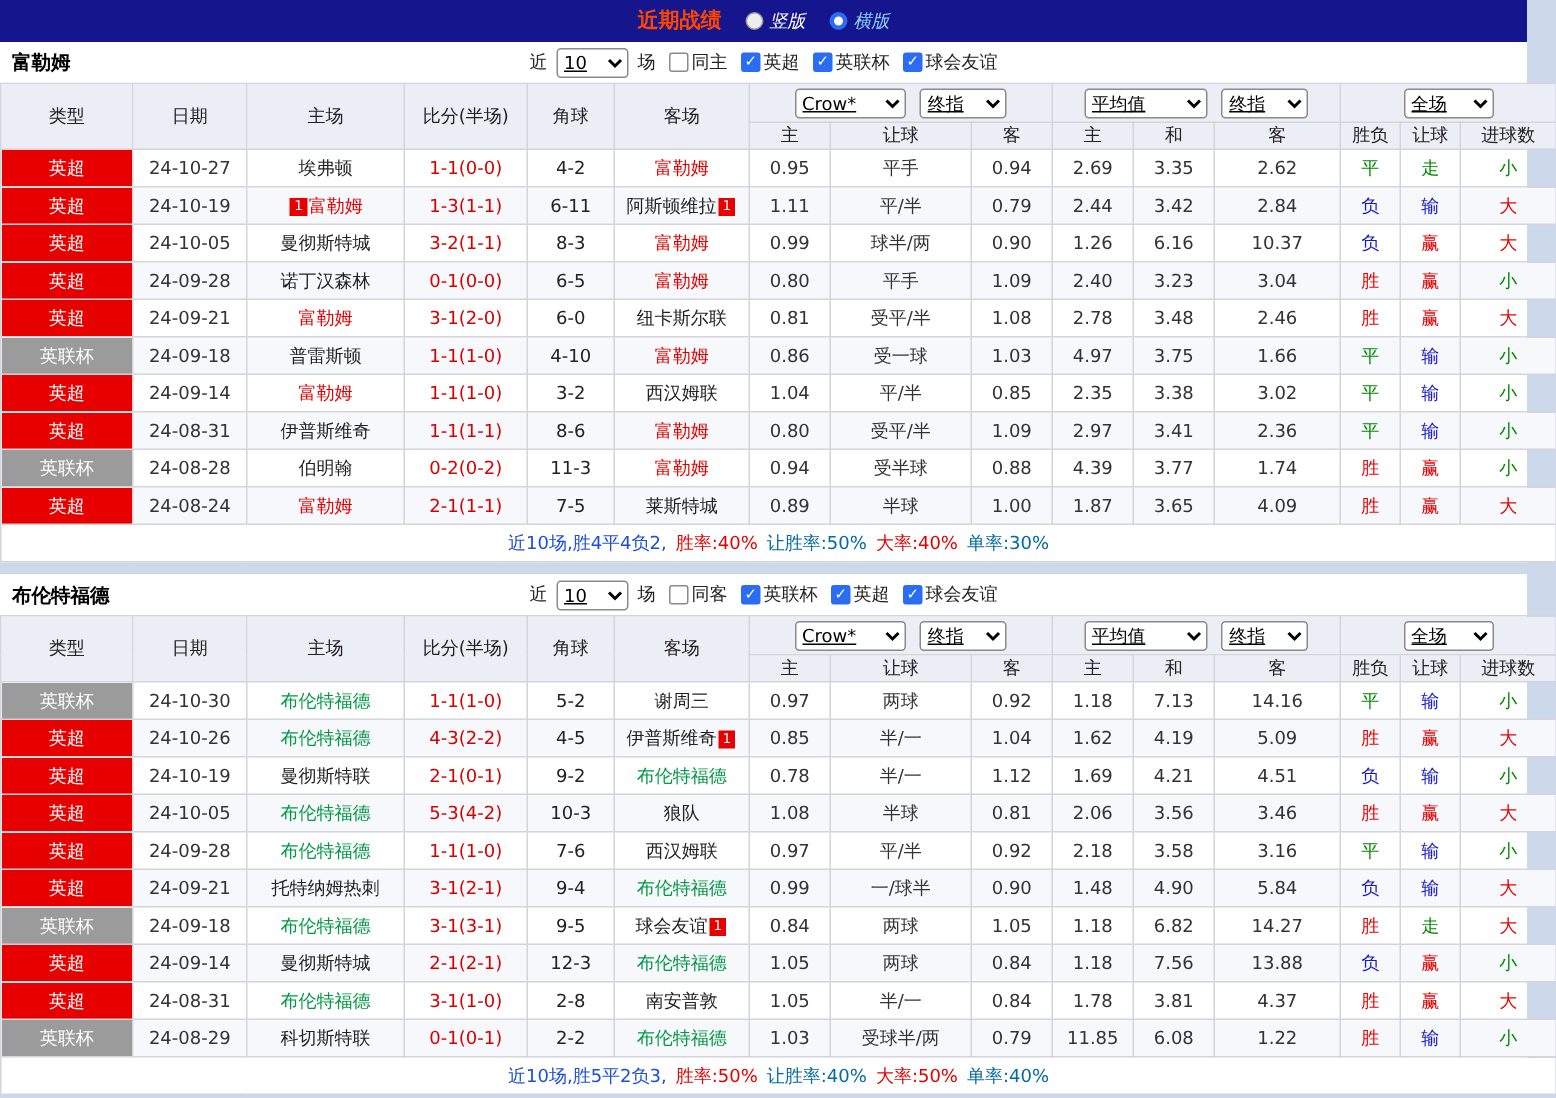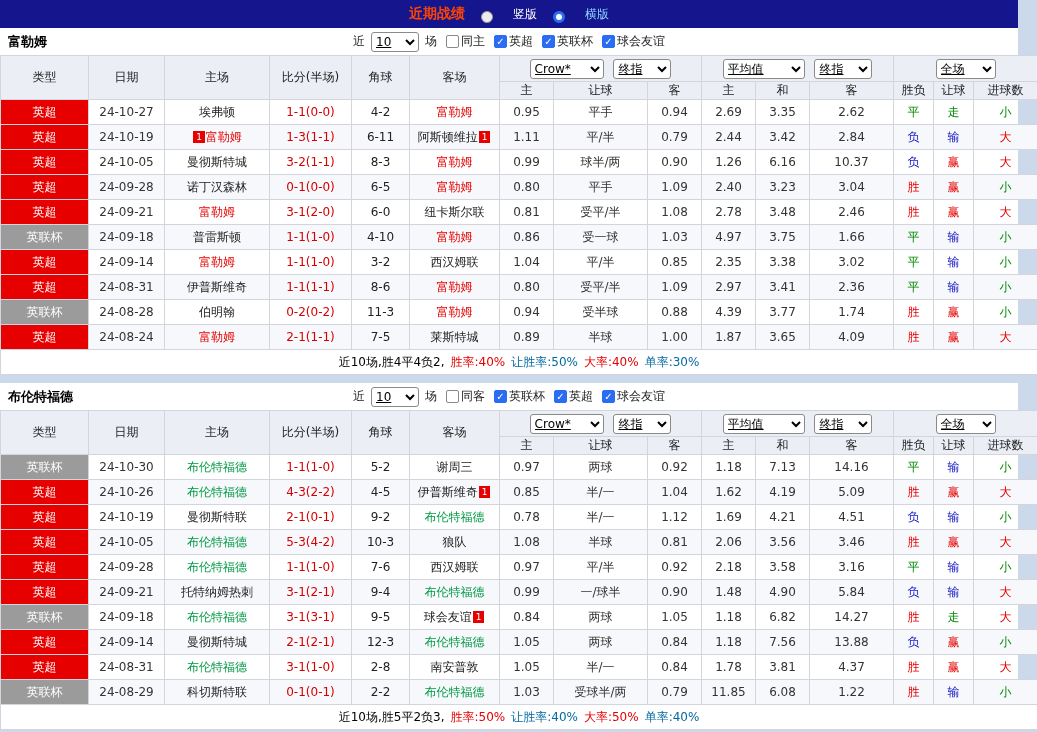--- a/index.html
+++ b/index.html
@@ -15,21 +15,21 @@
   
   .topbar {
     height: 28px;
     background: #15158e;
     display: flex;
     align-items: center;
     justify-content: center;
     gap: 16px;
   }
   .topbar-title { color: #ff4400; font-weight: bold; font-size: 14px; }
-  .radio-item { display: inline-flex; align-items: flex-end; gap: 20px; cursor: pointer; }
+  .radio-item { display: inline-flex; align-items: center; gap: 4px; cursor: pointer; font-style: italic; }
   .rlabel { color: #ffffff; font-size: 12px; }
   .rlabel.on { color: #8fd3ff; }
   .radio {
     width: 12px; height: 12px; border-radius: 50%;
     background: #ededed; border: 1px solid #999; display: inline-block;
   }
   .radio.on { background: #ffffff; border: 3.5px solid #2a6df3; }
 
   
   .section { background: #ffffff; }
@@ -82,21 +82,21 @@
   .res-green { color: #008800; }
   .res-blue  { color: #1616c8; }
   .team-name { cursor: pointer; }
   .card-badge {
     display: inline-block; background: #e60000; color: #fff;
     font-size: 9px; line-height: 12px; padding: 0 3px; margin: 0 1px;
     vertical-align: 1px;
   }
   tfoot td.summary { height: 25px; background: #fff; text-align: center; }
   .summary span { margin: 0 3px; }
-  .sum-dark { color: #000000; }
+  .sum-dark { color: #1d4ed8; }
   .sum-red  { color: #e60000; }
   .sum-blue { color: #0369a1; }
 </style>
 </head>
 <body>
 
 <div class="page">
 
   <div class="topbar">
     <span class="topbar-title">近期战绩</span>

